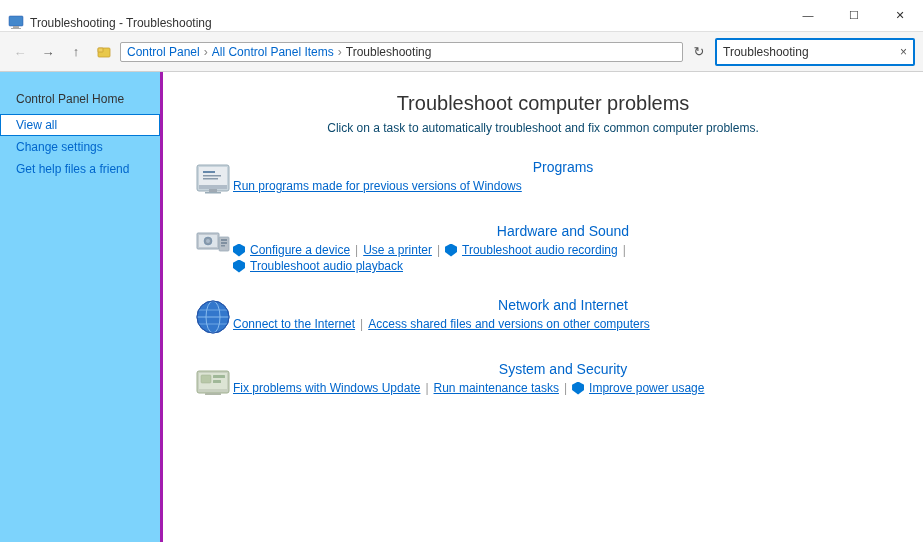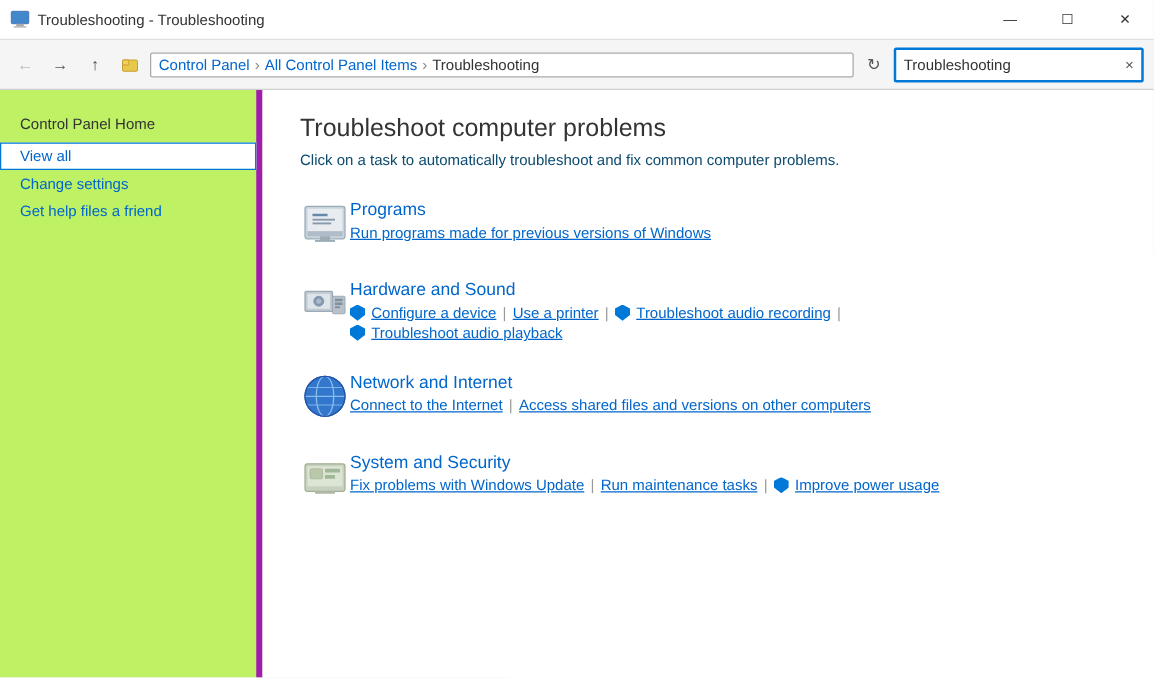--- a/index.html
+++ b/index.html
@@ -11,21 +11,21 @@
       height: 542px;
       overflow: hidden;
     }
 
     
     .title-bar {
       background: #fff;
       border-bottom: 1px solid #e0e0e0;
       height: 32px;
       display: flex;
-      align-items: center;
+      align-items: flex-end;
       justify-content: space-between;
       padding: 0 0 0 8px;
       user-select: none;
       gap: 16px;
     }
     .title-bar-left {
       display: flex;
       align-items: center;
       gap: 6px;
     }
@@ -143,23 +143,23 @@
     }
 
     
     .main-layout {
       display: flex;
       height: calc(542px - 32px - 40px);
     }
 
     
     .sidebar {
-      width: 210px;
-      background: #bef264;
-      border-right: 5px solid #a21caf;
+      width: 163px;
+      background: #7dd3fc;
+      border-right: 3px solid #a21caf;
       padding: 16px 0 0 0;
     }
     .sidebar-title {
       font-size: 12px;
       color: #333;
       padding: 4px 16px 8px 16px;
       cursor: pointer;
     }
     .sidebar-item {
       display: block;
@@ -175,20 +175,21 @@
       color: #0066cc;
       padding: 3px 15px;
     }
 
     
     .content-area {
       flex: 1;
       background: #fff;
       padding: 20px 30px;
       overflow-y: auto;
+      text-align: center;
     }
     .page-title {
       font-size: 20px;
       font-weight: 300;
       color: #333;
       margin-bottom: 6px;
     }
     .page-subtitle {
       font-size: 12px;
       color: #0c4a6e;

